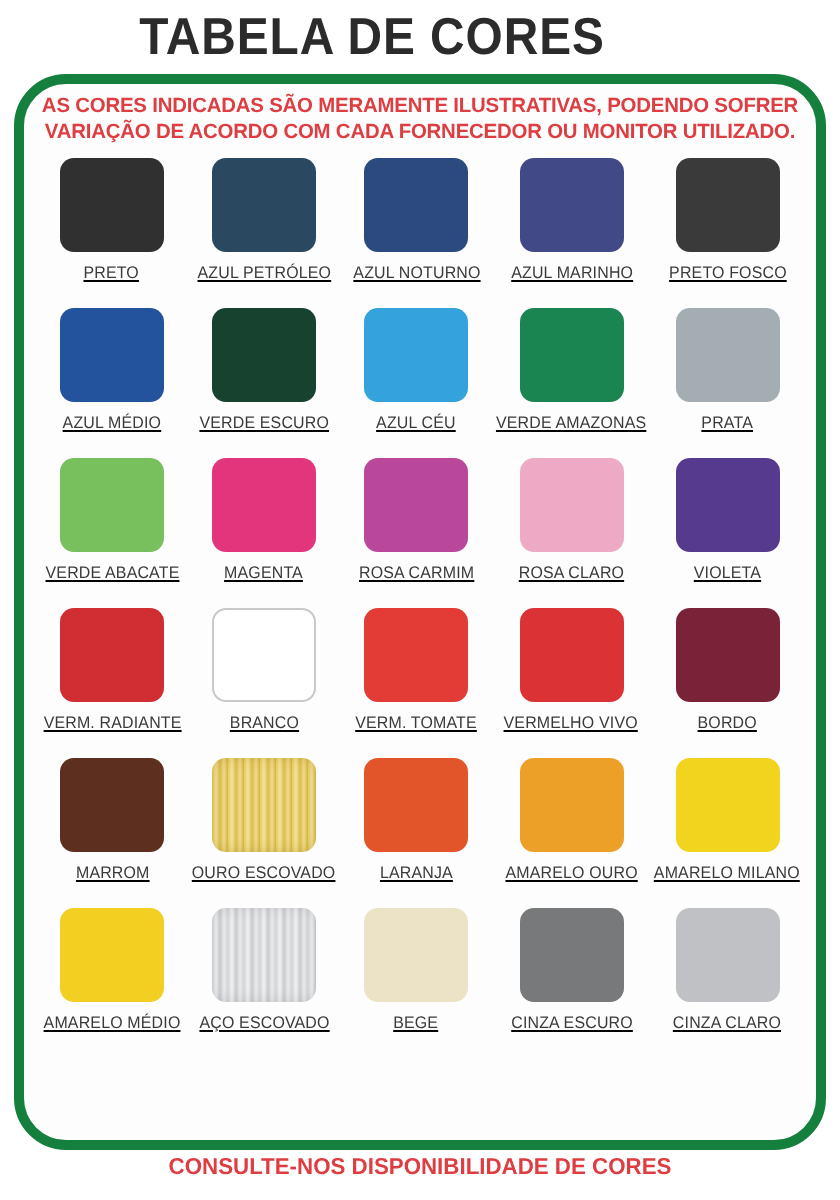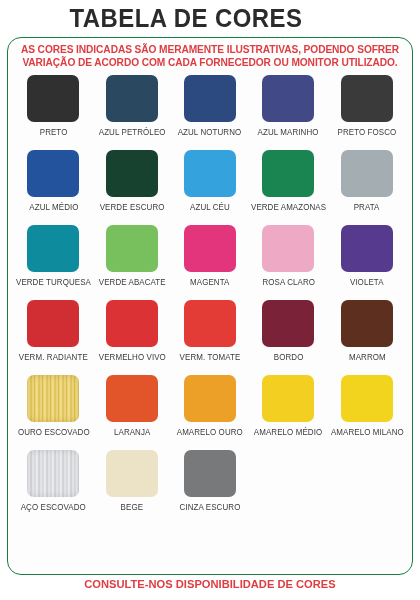--- a/index.html
+++ b/index.html
@@ -28,22 +28,22 @@
   }
 
   
   .card{
     position:absolute;
     left:7px;
     top:37px;
     width:406px;
     height:538px;
     box-sizing:border-box;
-    border:1px solid #15803d;
-    border-radius:14px;
+    border:5px solid #15803d;
+    border-radius:26px;
     background:#fdfdfd;
   }
 
   
   .warning{
     color:#de3d42;
     font-weight:bold;
     font-size:10.3px;
     line-height:12.6px;
     text-align:center;
@@ -59,20 +59,21 @@
     grid-template-columns:repeat(5,1fr);
     row-gap:0px;
     column-gap:0px;
     padding:2px 6px 0 6px;
   }
   .cell{
     display:flex;
     flex-direction:column;
     align-items:center;
     height:75px;
+    text-decoration:underline;
   }
   .swatch{
     width:52px;
     height:47px;
     border-radius:7px;
     box-sizing:border-box;
   }
   .swatch.outlined{
     border:1px solid #c9c9c9;
   }
@@ -151,90 +152,98 @@
         </div>
         <div class="cell">
           <div class="swatch" style="background: rgb(27, 133, 82);"></div>
           <div class="label">VERDE AMAZONAS</div>
         </div>
         <div class="cell">
           <div class="swatch" style="background: rgb(163, 173, 178);"></div>
           <div class="label">PRATA</div>
         </div>
         <div class="cell">
-          <div class="swatch" style="background: rgb(15, 139, 158);"></div>
-          <div class="label">VERDE TURQUESA</div>
-        </div>
-        <div class="cell">
           <div class="swatch" style="background: rgb(120, 191, 94);"></div>
           <div class="label">VERDE ABACATE</div>
         </div>
         <div class="cell">
           <div class="swatch" style="background: rgb(226, 53, 124);"></div>
           <div class="label">MAGENTA</div>
         </div>
         <div class="cell">
+          <div class="swatch" style="background: rgb(185, 71, 154);"></div>
+          <div class="label">ROSA CARMIM</div>
+        </div>
+        <div class="cell">
           <div class="swatch" style="background: rgb(238, 170, 197);"></div>
           <div class="label">ROSA CLARO</div>
         </div>
         <div class="cell">
           <div class="swatch" style="background: rgb(85, 58, 142);"></div>
           <div class="label">VIOLETA</div>
         </div>
         <div class="cell">
           <div class="swatch" style="background: rgb(209, 46, 51);"></div>
           <div class="label">VERM. RADIANTE</div>
         </div>
         <div class="cell">
+          <div class="swatch outlined" style="background: rgb(255, 255, 255);"></div>
+          <div class="label">BRANCO</div>
+        </div>
+        <div class="cell">
+          <div class="swatch" style="background: rgb(227, 60, 54);"></div>
+          <div class="label">VERM. TOMATE</div>
+        </div>
+        <div class="cell">
           <div class="swatch" style="background: rgb(219, 50, 54);"></div>
           <div class="label">VERMELHO VIVO</div>
         </div>
         <div class="cell">
-          <div class="swatch" style="background: rgb(227, 60, 54);"></div>
-          <div class="label">VERM. TOMATE</div>
-        </div>
-        <div class="cell">
           <div class="swatch" style="background: rgb(122, 34, 56);"></div>
           <div class="label">BORDO</div>
         </div>
         <div class="cell">
           <div class="swatch" style="background: rgb(92, 47, 30);"></div>
           <div class="label">MARROM</div>
         </div>
         <div class="cell">
           <div class="swatch" style="background: repeating-linear-gradient(90deg, rgb(230, 203, 97) 0px, rgb(243, 228, 154) 2px, rgb(220, 188, 76) 4px, rgb(240, 220, 140) 6px, rgb(216, 180, 63) 8px); box-shadow: rgba(160, 120, 20, 0.35) 0px 0px 6px inset;"></div>
           <div class="label">OURO ESCOVADO</div>
         </div>
         <div class="cell">
           <div class="swatch" style="background: rgb(226, 85, 42);"></div>
           <div class="label">LARANJA</div>
         </div>
         <div class="cell">
           <div class="swatch" style="background: rgb(237, 160, 40);"></div>
           <div class="label">AMARELO OURO</div>
         </div>
         <div class="cell">
+          <div class="swatch" style="background: rgb(242, 212, 30);"></div>
+          <div class="label">AMARELO MILANO</div>
+        </div>
+        <div class="cell">
           <div class="swatch" style="background: rgb(242, 207, 32);"></div>
           <div class="label">AMARELO MÉDIO</div>
         </div>
         <div class="cell">
-          <div class="swatch" style="background: rgb(242, 212, 30);"></div>
-          <div class="label">AMARELO MILANO</div>
-        </div>
-        <div class="cell">
           <div class="swatch" style="background: repeating-linear-gradient(90deg, rgb(212, 213, 216) 0px, rgb(241, 242, 243) 2px, rgb(200, 202, 205) 4px, rgb(234, 235, 236) 6px, rgb(208, 210, 213) 8px); box-shadow: rgba(120, 120, 125, 0.25) 0px 0px 6px inset;"></div>
           <div class="label">AÇO ESCOVADO</div>
         </div>
         <div class="cell">
           <div class="swatch" style="background: rgb(236, 227, 198);"></div>
           <div class="label">BEGE</div>
         </div>
         <div class="cell">
           <div class="swatch" style="background: rgb(120, 121, 123);"></div>
           <div class="label">CINZA ESCURO</div>
+        </div>
+        <div class="cell">
+          <div class="swatch" style="background: rgb(191, 193, 196);"></div>
+          <div class="label">CINZA CLARO</div>
         </div>
         <div class="cell empty">
           <div class="swatch"></div>
           <div class="label"></div>
         </div>
         <div class="cell empty">
           <div class="swatch"></div>
           <div class="label"></div>
         </div>
       </div>

